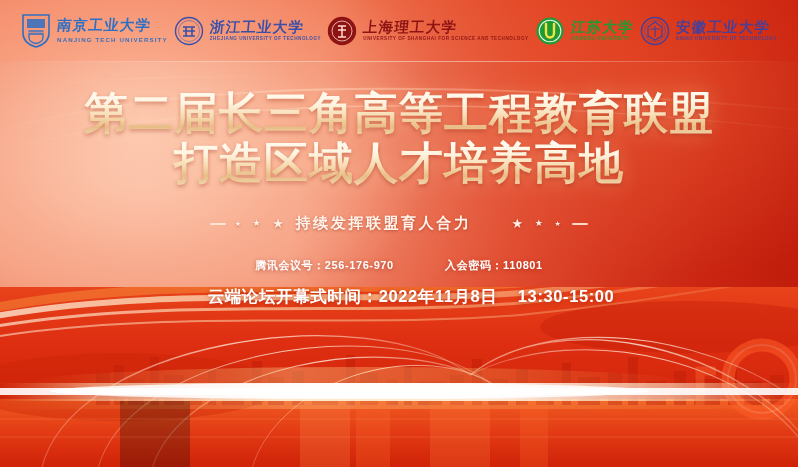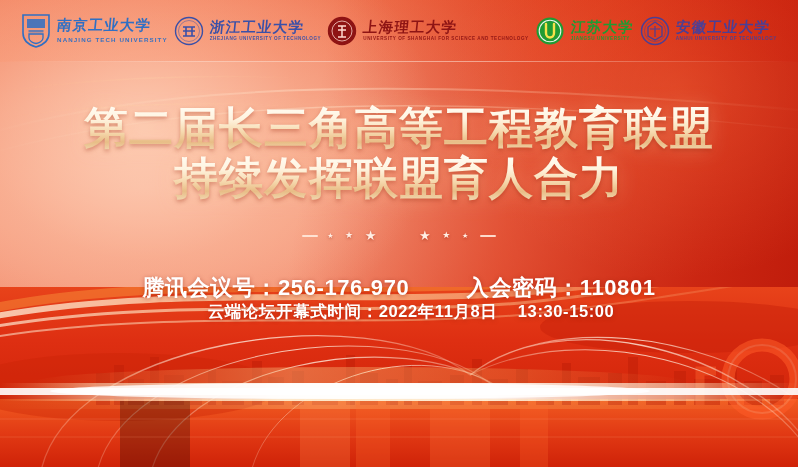--- a/index.html
+++ b/index.html
@@ -56,21 +56,21 @@
   .logo.l-ahut   .cn,.logo.l-ahut   .en{ color:#4a3f96; }
 
   
   .rays{ position:absolute; left:0; top:48px; width:470px; height:230px; z-index:2; opacity:.85; }
   .waves-top{ position:absolute; left:0; top:40px; width:798px; height:140px; z-index:2; }
 
   
   .scene{ position:absolute; left:0; bottom:0; width:798px; height:180px; z-index:3; }
 
   
-  .content{ position:absolute; left:0; top:15px; width:798px; height:330px; z-index:8; }
+  .content{ position:absolute; left:0; top:0; width:798px; height:330px; z-index:8; }
 
   .title-wrap{ position:absolute; left:0; top:88px; width:798px; text-align:center; }
   .title-line{
     font-family:"DejaVu Serif","Liberation Serif",serif;
     font-weight:700; font-size:44px; line-height:1.13; letter-spacing:1px;
     background:linear-gradient(180deg,#fffdf6 0%,#fff4e0 32%,#f6d9ae 58%,#e8bd86 78%,#f3dcb8 100%);
     -webkit-background-clip:text; background-clip:text; color:transparent;
     -webkit-text-fill-color:transparent;
     filter:drop-shadow(0 2px 2px rgba(150,32,10,.38)) drop-shadow(0 0 10px rgba(255,214,170,.35));
   }
@@ -88,21 +88,21 @@
   .subtitle .st.s2{ font-size:9px; }
   .subtitle .st.s3{ font-size:13px; }
   .subtitle .gap{ display:inline-block; width:22px; }
   .subtitle .phrase{ white-space:nowrap; }
 
   .info{
     position:absolute; left:0; width:798px; text-align:center;
     color:#ffffff; font-weight:700; letter-spacing:.6px;
     text-shadow:0 1px 4px rgba(140,26,8,.5);
   }
-  .info.row1{ top:258px; font-size:22px; }
+  .info.row1{ top:258px; font-size:11px; }
   .info.row2{ top:286px; font-size:16.5px;margin-left:12px; }
   .info .sp{ display:inline-block; width:44px; }
   .info .sp-sm{ display:inline-block; width:10px; }
 </style>
 </head>
 <body>
 
 <div class="poster">
 
   <div class="bg-right-wash"></div>
@@ -350,28 +350,29 @@
         <span class="en">ANHUI UNIVERSITY OF TECHNOLOGY</span>
       </span>
     </div>
 
   </div>
 
   <div class="content">
 
     <div class="title-wrap">
       <div class="title-line l1">第二届长三角高等工程教育联盟</div>
-      <div class="title-line l2">持续发挥联盟育人合力</div>
+      <div class="title-line l2">打造区域人才培养高地</div>
     </div>
 
     <div class="subtitle">
       <span class="dash"></span>
       <span class="st s1">★</span>
       <span class="st s2">★</span>
       <span class="st s3">★</span>
+      <span class="phrase">持续发挥联盟育人合力</span>
       <span class="gap"></span>
       <span class="st s3">★</span>
       <span class="st s2">★</span>
       <span class="st s1">★</span>
       <span class="dash"></span>
     </div>
 
     <div class="info row1">
       <span>腾讯会议号：</span><span>256-176-970</span>
       <span class="sp"></span>

